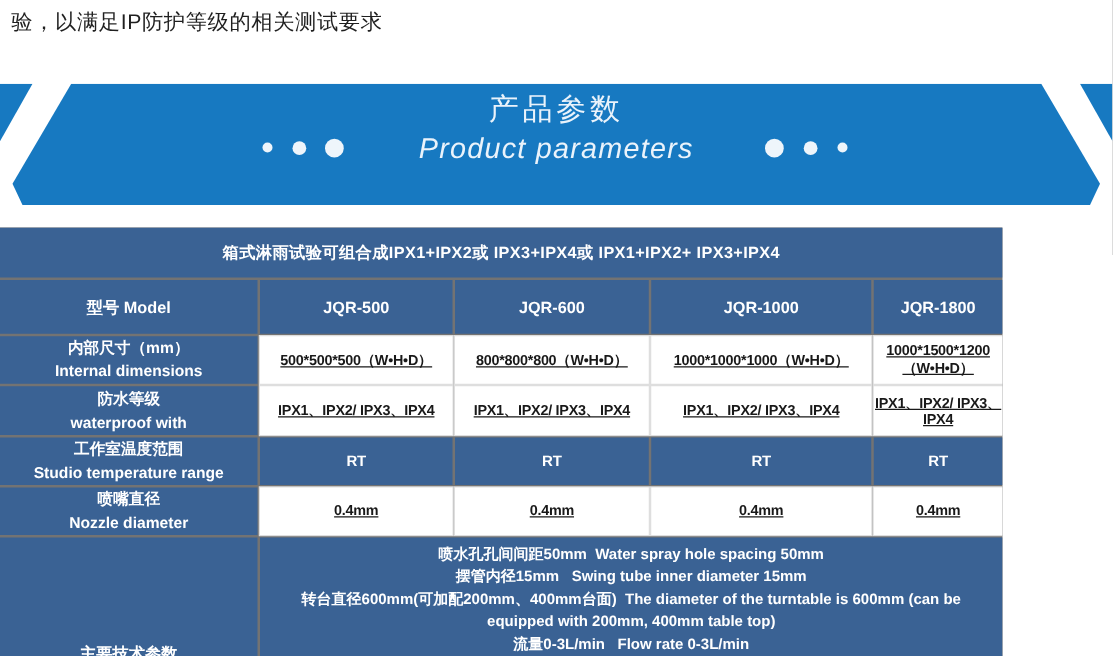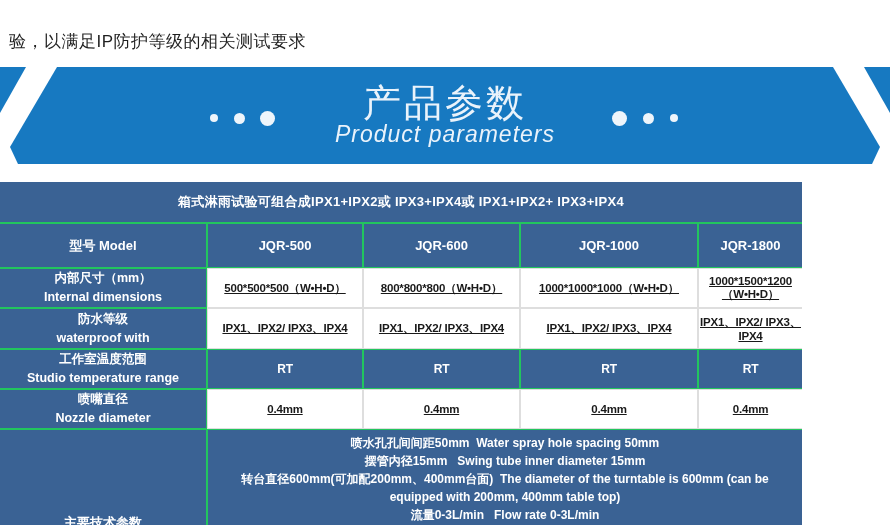--- a/index.html
+++ b/index.html
@@ -14,43 +14,42 @@
   }
 
   
   .intro {
     position: absolute;
     top: 6px;
     left: 9px;
     font-size: 17px;
     color: #1f1f1f;
     letter-spacing: 0.5px;
-    margin-top: 24px;
   }
 
   
   .banner {
     position: absolute;
     top: 67px;
     left: 0;
     width: 890px;
     height: 98px;
   }
   .banner svg { position: absolute; top: 0; left: 0; display: block; }
   .bshape { fill: var(--banner-blue, #1779c1); }
 
   .banner-titles {
     position: absolute;
     top: 0; left: 0; right: 0;
     text-align: center;
     color: #eaf3fb;
   }
   .b-zh {
-    margin-top: 21px;
-    font-size: 38px;
+    margin-top: 5px;
+    font-size: 24px;
     line-height: 31px;
     letter-spacing: 3px;
     font-weight: 400;
   }
   .b-en {
     margin-top: 2px;
     font-size: 23px;
     line-height: 26px;
     letter-spacing: 1px;
     font-weight: 400;
@@ -67,21 +66,21 @@
   .dot.l { width: 15px; height: 15px; }
 
   
   .spec-table {
     position: absolute;
     top: 182px;
     left: 0;
     width: 802px;
     height: 343px;
     overflow: hidden;
-    background: #22c55e;
+    background: #737373;
     display: grid;
     grid-template-columns: 206px 154px 155px 176px 1fr;
     grid-template-rows: 40px 43px 38px 39px 38px 38px 220px;
     gap: 2px;
   }
   .cell {
     display: flex;
     flex-direction: column;
     align-items: center;
     justify-content: center;

